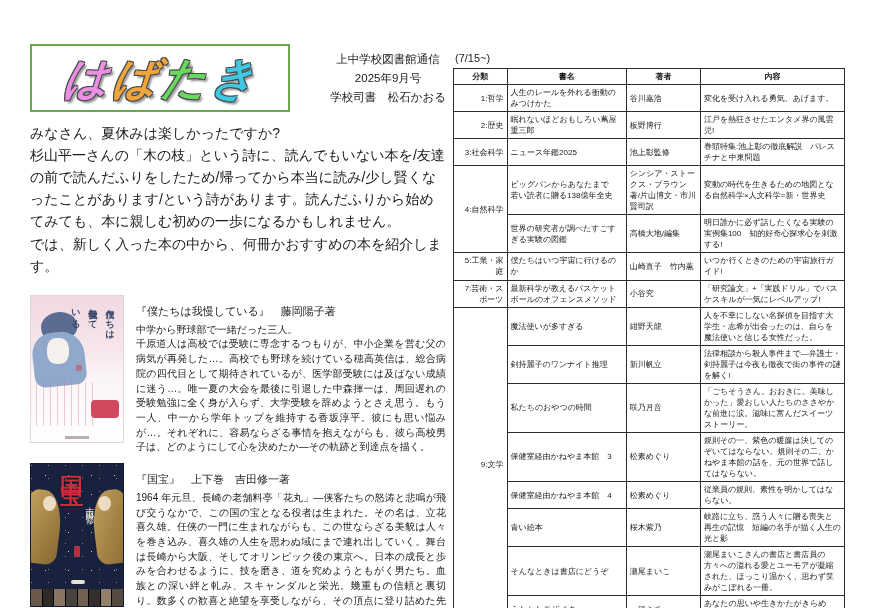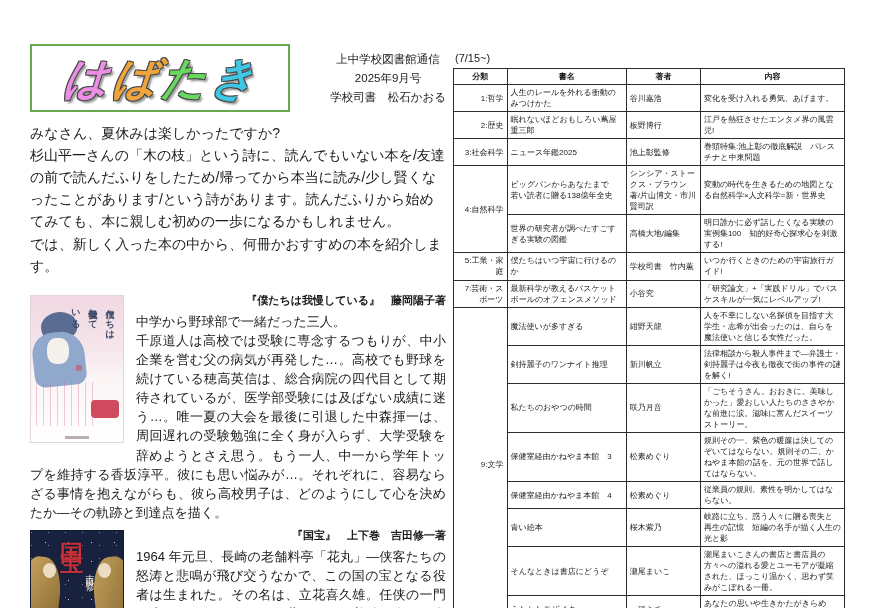--- a/index.html
+++ b/index.html
@@ -17,22 +17,22 @@
   }
   .tl{
     font-size:44px;font-weight:bold;font-style:italic;line-height:1;
     transform:skewX(-6deg);
     text-shadow:-1px -1px 0 #4a4a4a,1px -1px 0 #4a4a4a,-1px 1px 0 #4a4a4a,1px 1px 0 #4a4a4a,3px 3px 2px #9a9a9a;
   }
   .tl1{color:#ea8fe4}.tl2{color:#f0a43c}.tl3{color:#68d95e}.tl4{color:#3ec8e6}
   .issue-info{margin-left:auto;text-align:center;font-size:11.5px;line-height:1.65;padding-top:6px;}
   .intro{font-size:14px;line-height:1.58;margin:10px 0 16px 0;white-space:pre-line;}
   .book{overflow:hidden;margin-top:6px;}
-  .book h3{font-size:11px;font-weight:bold;margin:0 0 4px 0;text-align:right;}
-  .book p{font-size:13px;line-height:1.47;margin:0;white-space:pre-line;text-align:justify;}
+  .book h3{font-size:11px;font-weight:normal;margin:11px 0 4px 0;}
+  .book p{font-size:10px;line-height:1.47;margin:0;white-space:pre-line;text-align:justify;}
   .book p.comment{margin-top:1px;}
   
   .cover{float:left;margin:2px 12px 4px 0;position:relative;overflow:hidden;}
   .cover1{
     width:92px;height:146px;
     background:linear-gradient(180deg,#f0d8e2 0%,#f6e7ec 38%,#fbf4f5 55%,#ffffff 100%);
     border:1px solid #e2d4d8;
   }
   .c1-hair{position:absolute;left:10px;top:16px;width:36px;height:28px;background:#5a6c91;border-radius:55% 55% 45% 45%;transform:rotate(-8deg);}
   .c1-body{position:absolute;left:2px;top:36px;width:52px;height:54px;background:#8fa8cc;border-radius:40% 45% 20% 20%;transform:rotate(-6deg);}
@@ -196,21 +196,21 @@
         <td>変動の時代を生きるための地図となる自然科学×人文科学=新・世界史</td>
       </tr>
       <tr>
         <td>世界の研究者が調べたすごすぎる実験の図鑑</td>
         <td>高橋大地/編集</td>
         <td>明日誰かに必ず話したくなる実験の実例集100　知的好奇心探求心を刺激する!</td>
       </tr>
       <tr>
         <td class="cat">5:工業・家庭</td>
         <td>僕たちはいつ宇宙に行けるのか</td>
-        <td>学校司書　竹内薫</td>
+        <td>山崎直子　竹内薫</td>
         <td>いつか行くときのための宇宙旅行ガイド!</td>
       </tr>
       <tr>
         <td class="cat">7:芸術・スポーツ</td>
         <td>最新科学が教えるバスケットボールのオフェンスメソッド</td>
         <td>小谷究</td>
         <td>「研究論文」+「実践ドリル」でバスケスキルが一気にレベルアップ!</td>
       </tr>
       <tr>
         <td class="cat" rowspan="8">9:文学</td>

